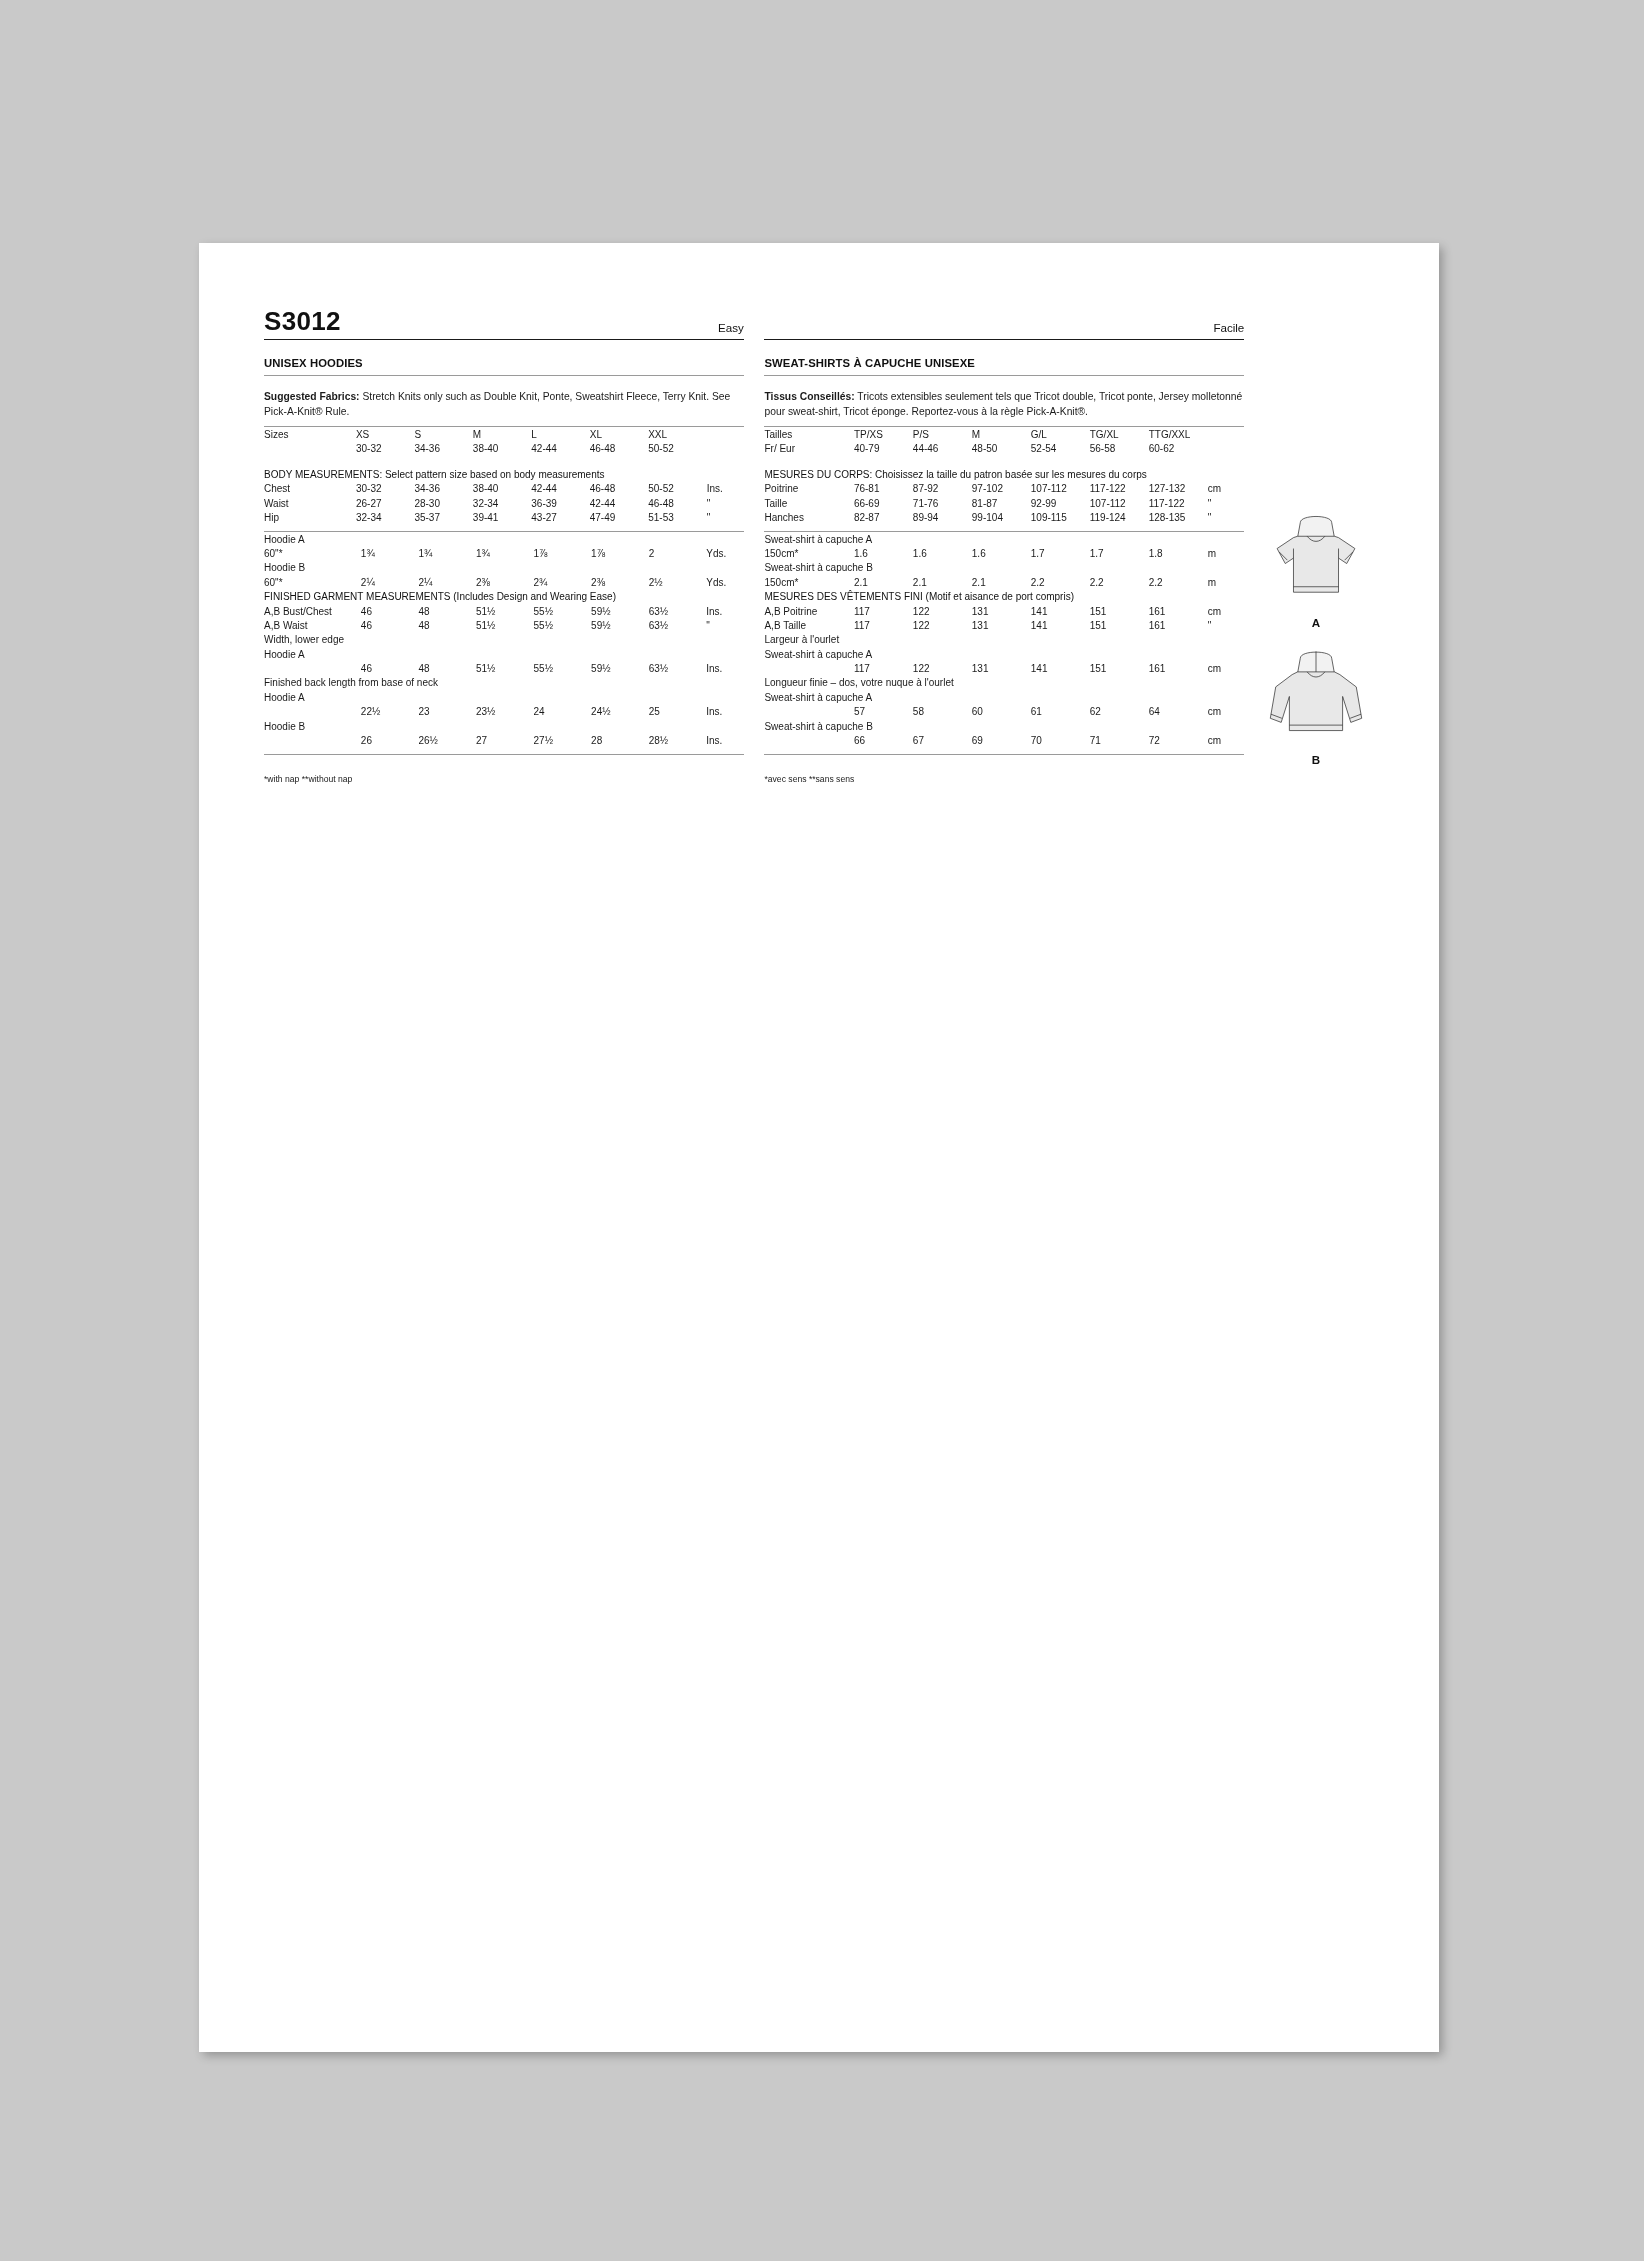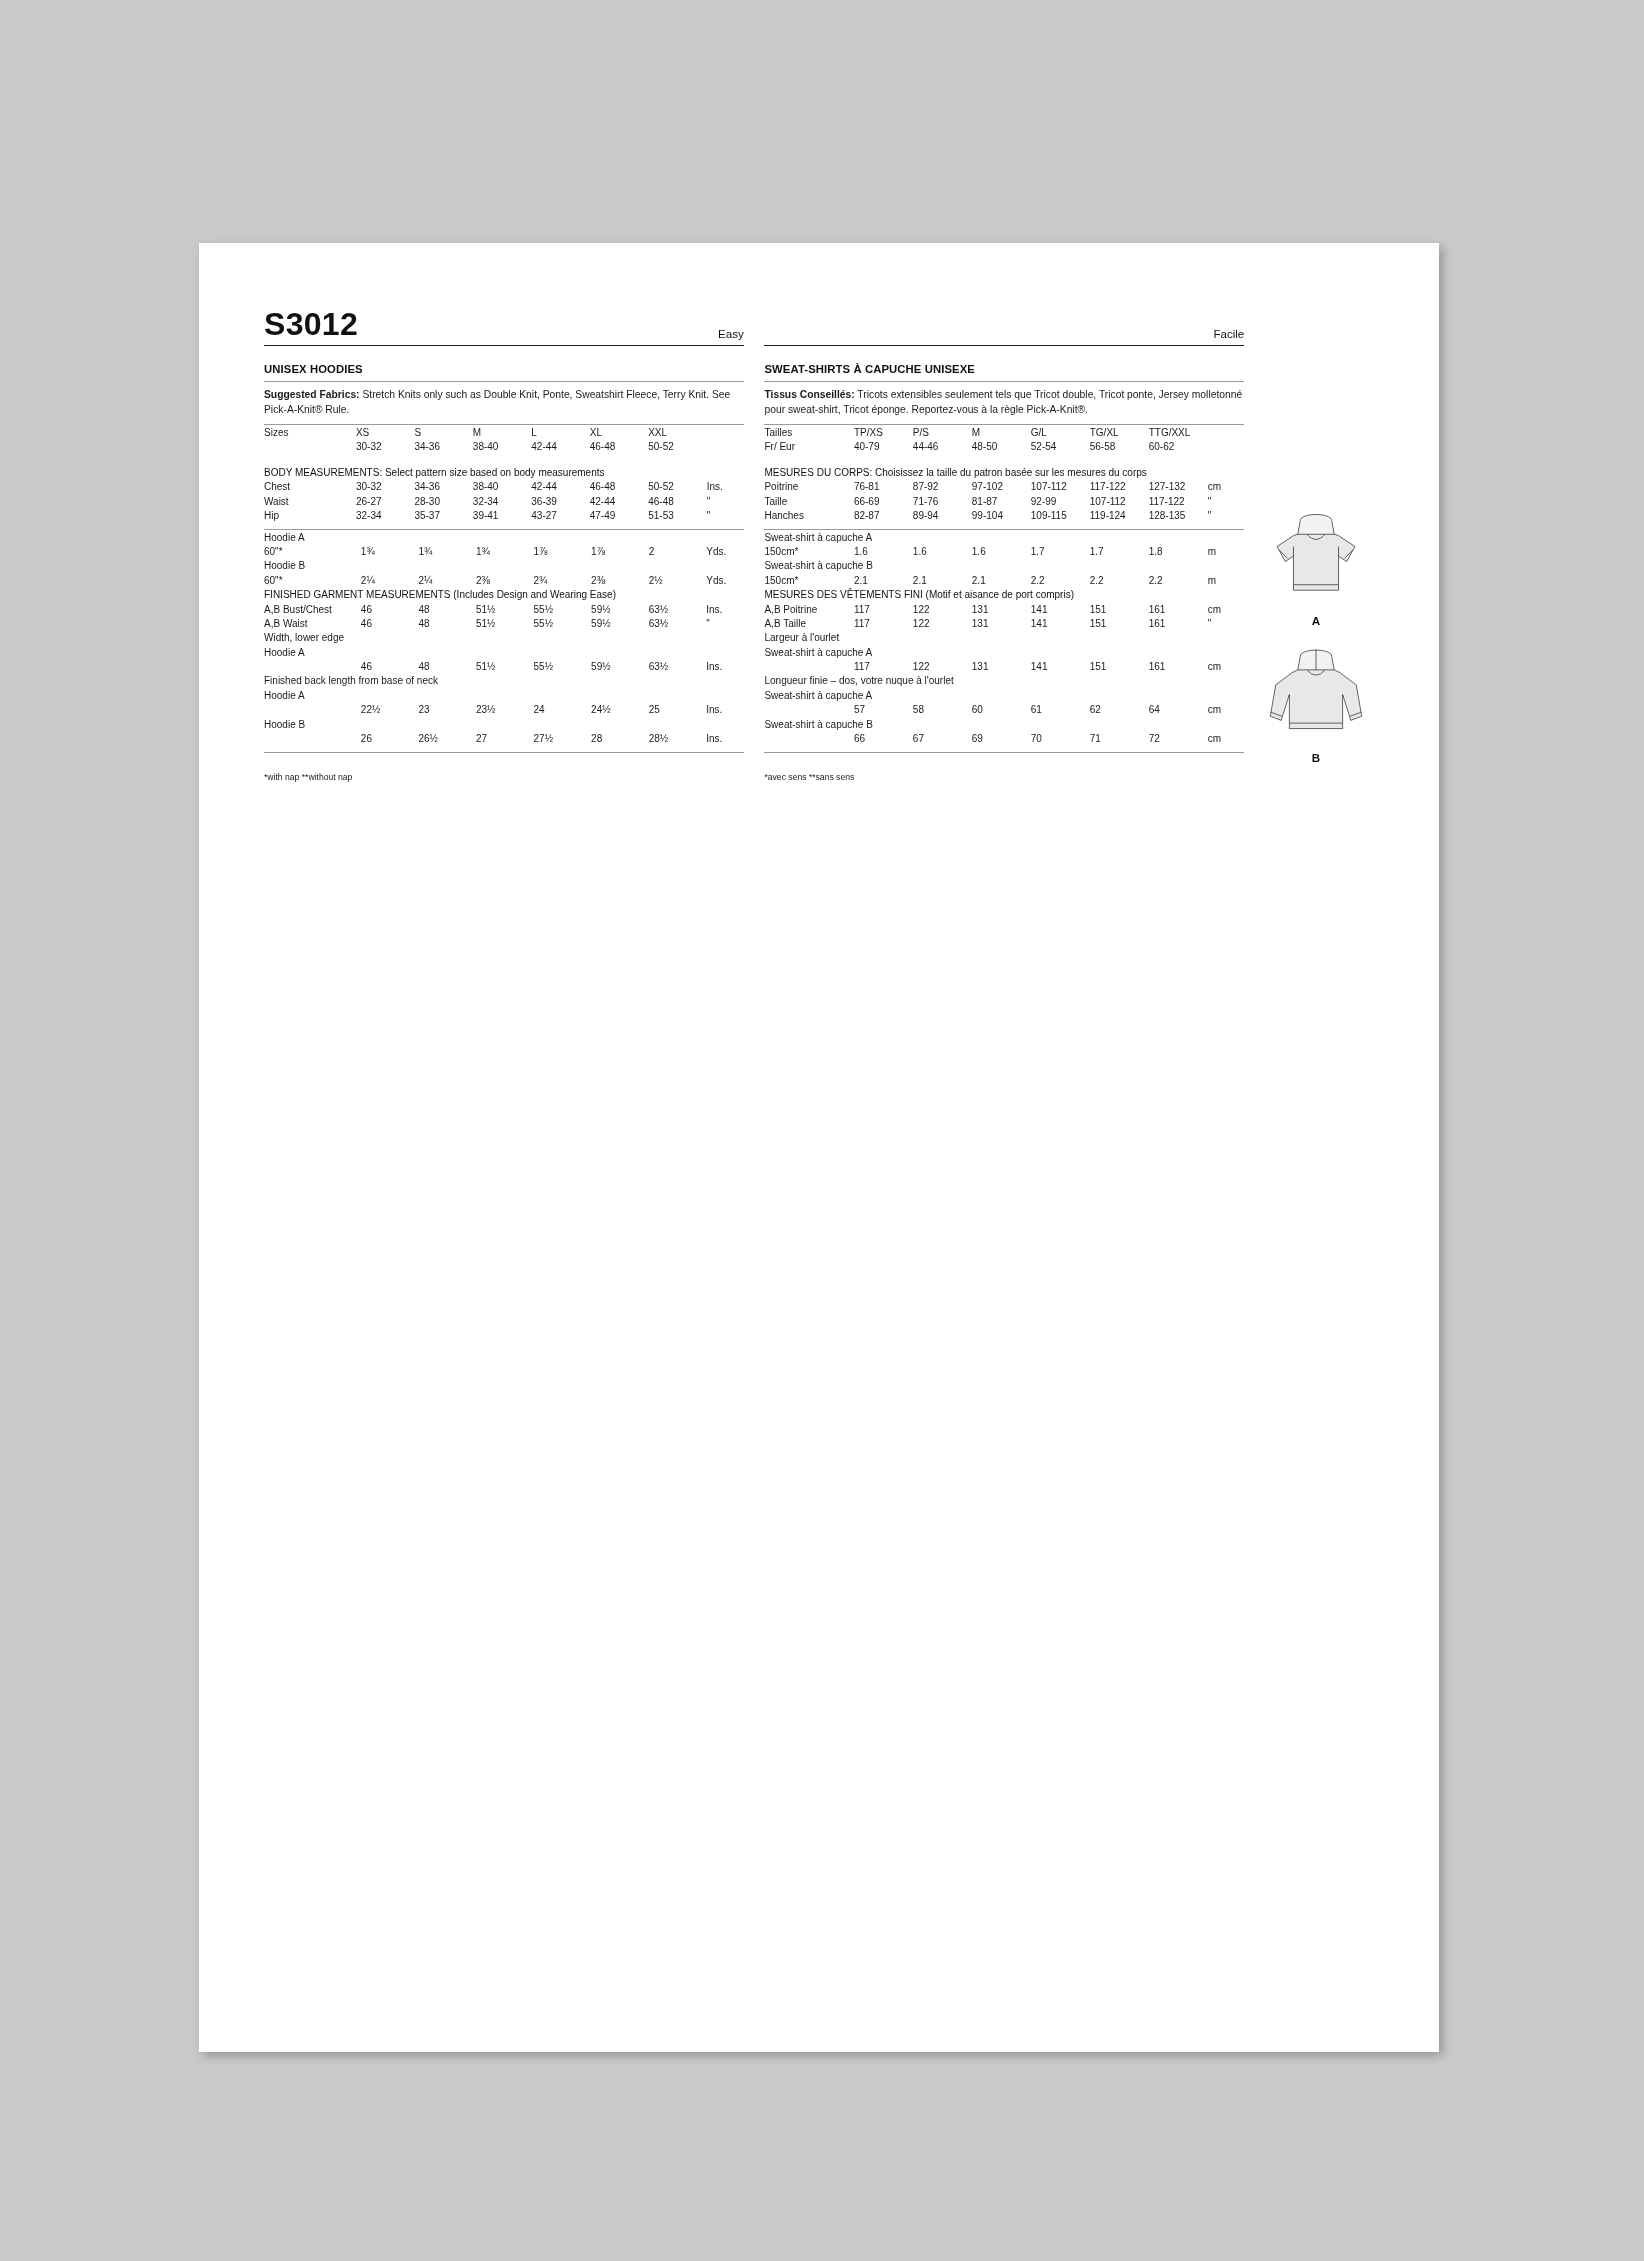--- a/index.html
+++ b/index.html
@@ -34,21 +34,21 @@
   
   .topline {
     display: flex;
     align-items: flex-end;
   }
   .col-left { width: 480px; }
   .col-right { width: 480px; margin-left: 20.6px; }
   .col-art { width: 116px; margin-left: 13.7px; }
 
   .pattern-code {
-    font-size: 32px;
+    font-size: 26px;
     font-weight: bold;
     letter-spacing: 0.3px;
     color: #111;
     line-height: 1;
   }
   .difficulty {
     font-size: 11.6px;
     color: #111;
     text-align: right;
     line-height: 1;
@@ -74,21 +74,21 @@
     font-size: 11.3px;
     font-weight: bold;
     color: #111;
     margin-top: 17px;
     letter-spacing: 0.1px;
   }
   .fabrics {
     font-size: 10.3px;
     color: #1a1a1a;
     line-height: 1.45;
-    margin-top: 6px;
+    margin-top: 14px;
   }
   .fabrics b { font-weight: bold; }
 
   
   table.meas {
     border-collapse: collapse;
     width: 100%;
     font-size: 10px;
     color: #1a1a1a;
   }

